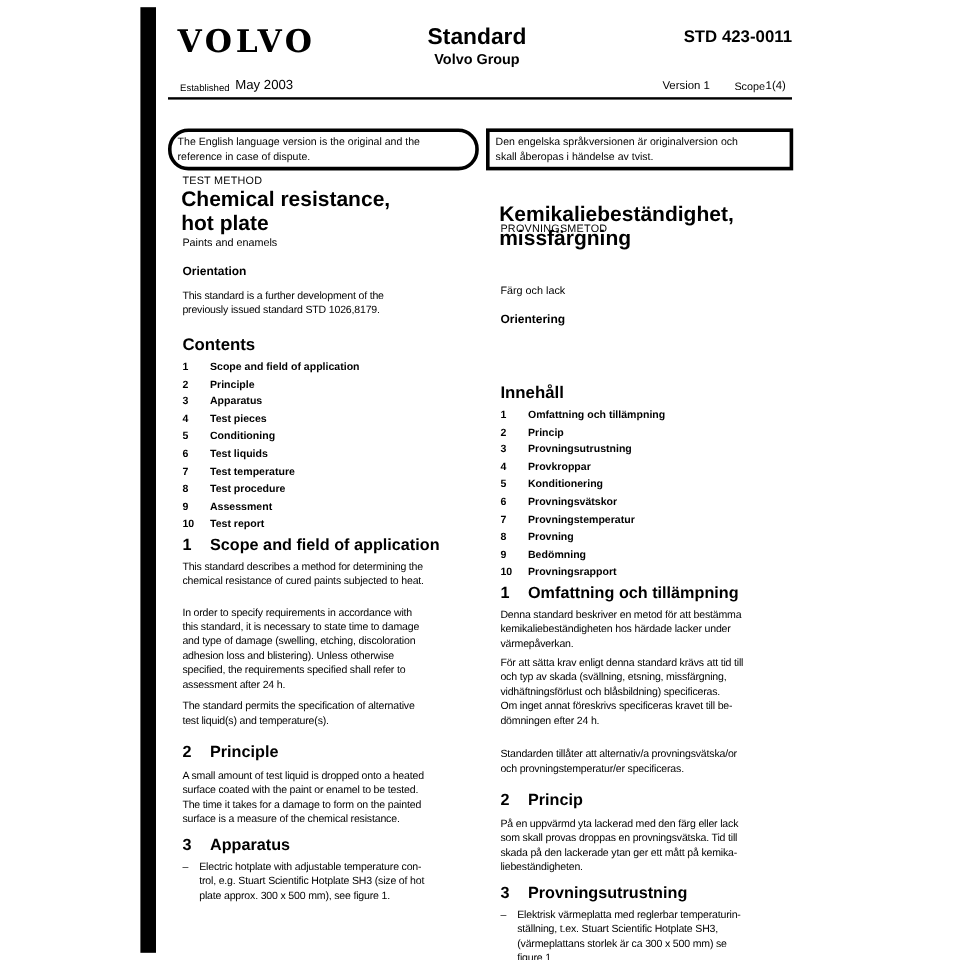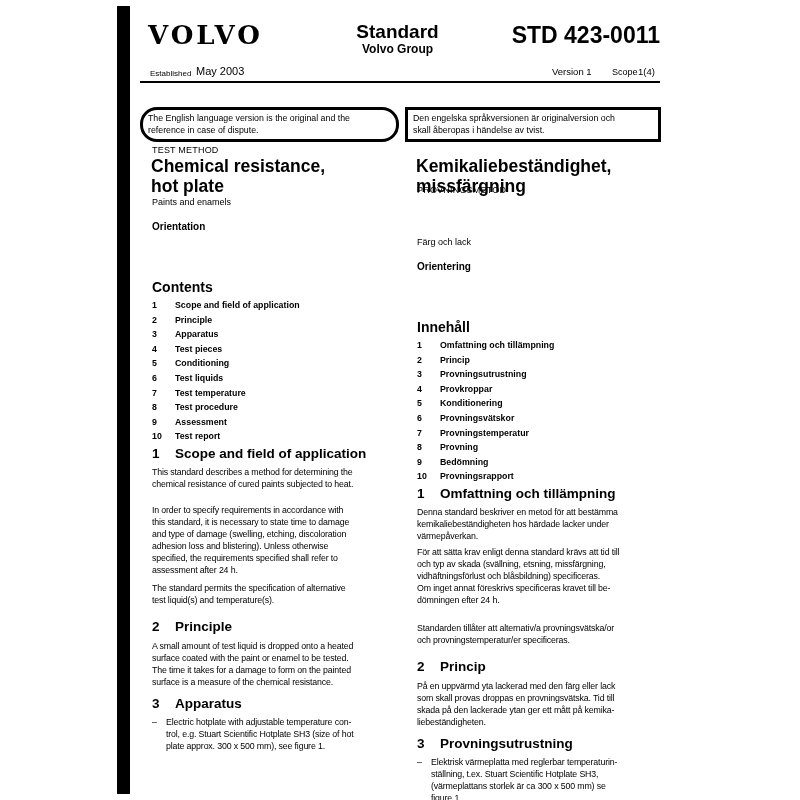--- a/index.html
+++ b/index.html
@@ -6,21 +6,21 @@
   #page{position:relative;width:800px;height:800px;background:#ffffff;overflow:hidden;
         font-family:"Liberation Sans", sans-serif;color:#000;}
   .abs{position:absolute;}
   
   #scan-bar{left:117px;top:6px;width:13px;height:788px;background:#000;}
   #logo{left:148px;top:20px;font-family:"DejaVu Serif", serif;font-weight:bold;
         font-size:26px;letter-spacing:3px;}
   #center-head{left:295px;top:22px;width:205px;text-align:center;}
   #doc-type{font-size:19px;font-weight:bold;line-height:20px;}
   #org{font-size:12px;font-weight:bold;line-height:14px;}
-  #doc-number{left:470px;top:22px;width:190px;text-align:right;font-size:23px;font-weight:bold;}
+  #doc-number{left:470px;top:22px;width:190px;text-align:right;font-size:14px;font-weight:bold;}
   .small-label{font-size:8px;}
   .small-val{font-size:11px;}
   #established-label{left:150px;top:69px;}
   #established-date{left:196px;top:65px;}
   #version-info{left:552px;top:66px;font-size:9.5px;}
   #page-label{left:612px;top:67px;font-size:9px;}
   #page-number{left:638px;top:66px;font-size:9.5px;}
   #header-rule{left:140px;top:81px;width:520px;height:2px;background:#000;}
   
   .notice{border:3px solid #000;padding:3px 5px;font-size:8.8px;line-height:11.5px;}
@@ -40,21 +40,21 @@
   .sec-head .sec-num{width:23px;flex:none;}
   .toc{font-size:8.8px;font-weight:bold;line-height:14.6px;}
   .toc-row{display:flex;white-space:nowrap;}
   .toc-num{width:23px;flex:none;}
   .bullet-item{display:flex;font-size:8.8px;line-height:12px;letter-spacing:-0.15px;}
   .bullet-dash{width:14px;flex:none;}
   
   .col-en{left:152px;}
   .col-sv{left:417px;margin-top:40px;}
   .t-en{left:151px;}
-  .t-sv{left:416px;}
+  .t-sv{left:416px;margin-top:12px;}
 </style>
 </head>
 <body>
 
 <div id="page">
 
   <div id="scan-bar" class="abs"></div>
 
   <div id="logo" class="abs">VOLVO</div>
   <div id="center-head" class="abs">
@@ -87,20 +87,24 @@
     </div>
   <div class="abs doc-title t-sv" style="top:157px">
       <div>Kemikaliebeständighet,</div>
       <div>missfärgning</div>
     </div>
   <div class="abs subtitle col-en" style="top:197px">Paints and enamels</div>
   <div class="abs subtitle col-sv" style="top:197px">Färg och lack</div>
 
   <div class="abs h-orient col-en" style="top:221px">Orientation</div>
   <div class="abs h-orient col-sv" style="top:221px">Orientering</div>
+  <div class="abs line-block col-en" style="top:240px">
+      <div>This standard is a further development of the</div>
+      <div>previously issued standard STD 1026,8179.</div>
+    </div>
 
   <div class="abs h-contents col-en" style="top:279px">Contents</div>
   <div class="abs h-contents col-sv" style="top:279px">Innehåll</div>
   <div class="abs toc col-en" style="top:298px">
       <div class="toc-row">
         <span class="toc-num">1</span>
         <span>Scope and field of application</span>
       </div>
       <div class="toc-row">
         <span class="toc-num">2</span>

